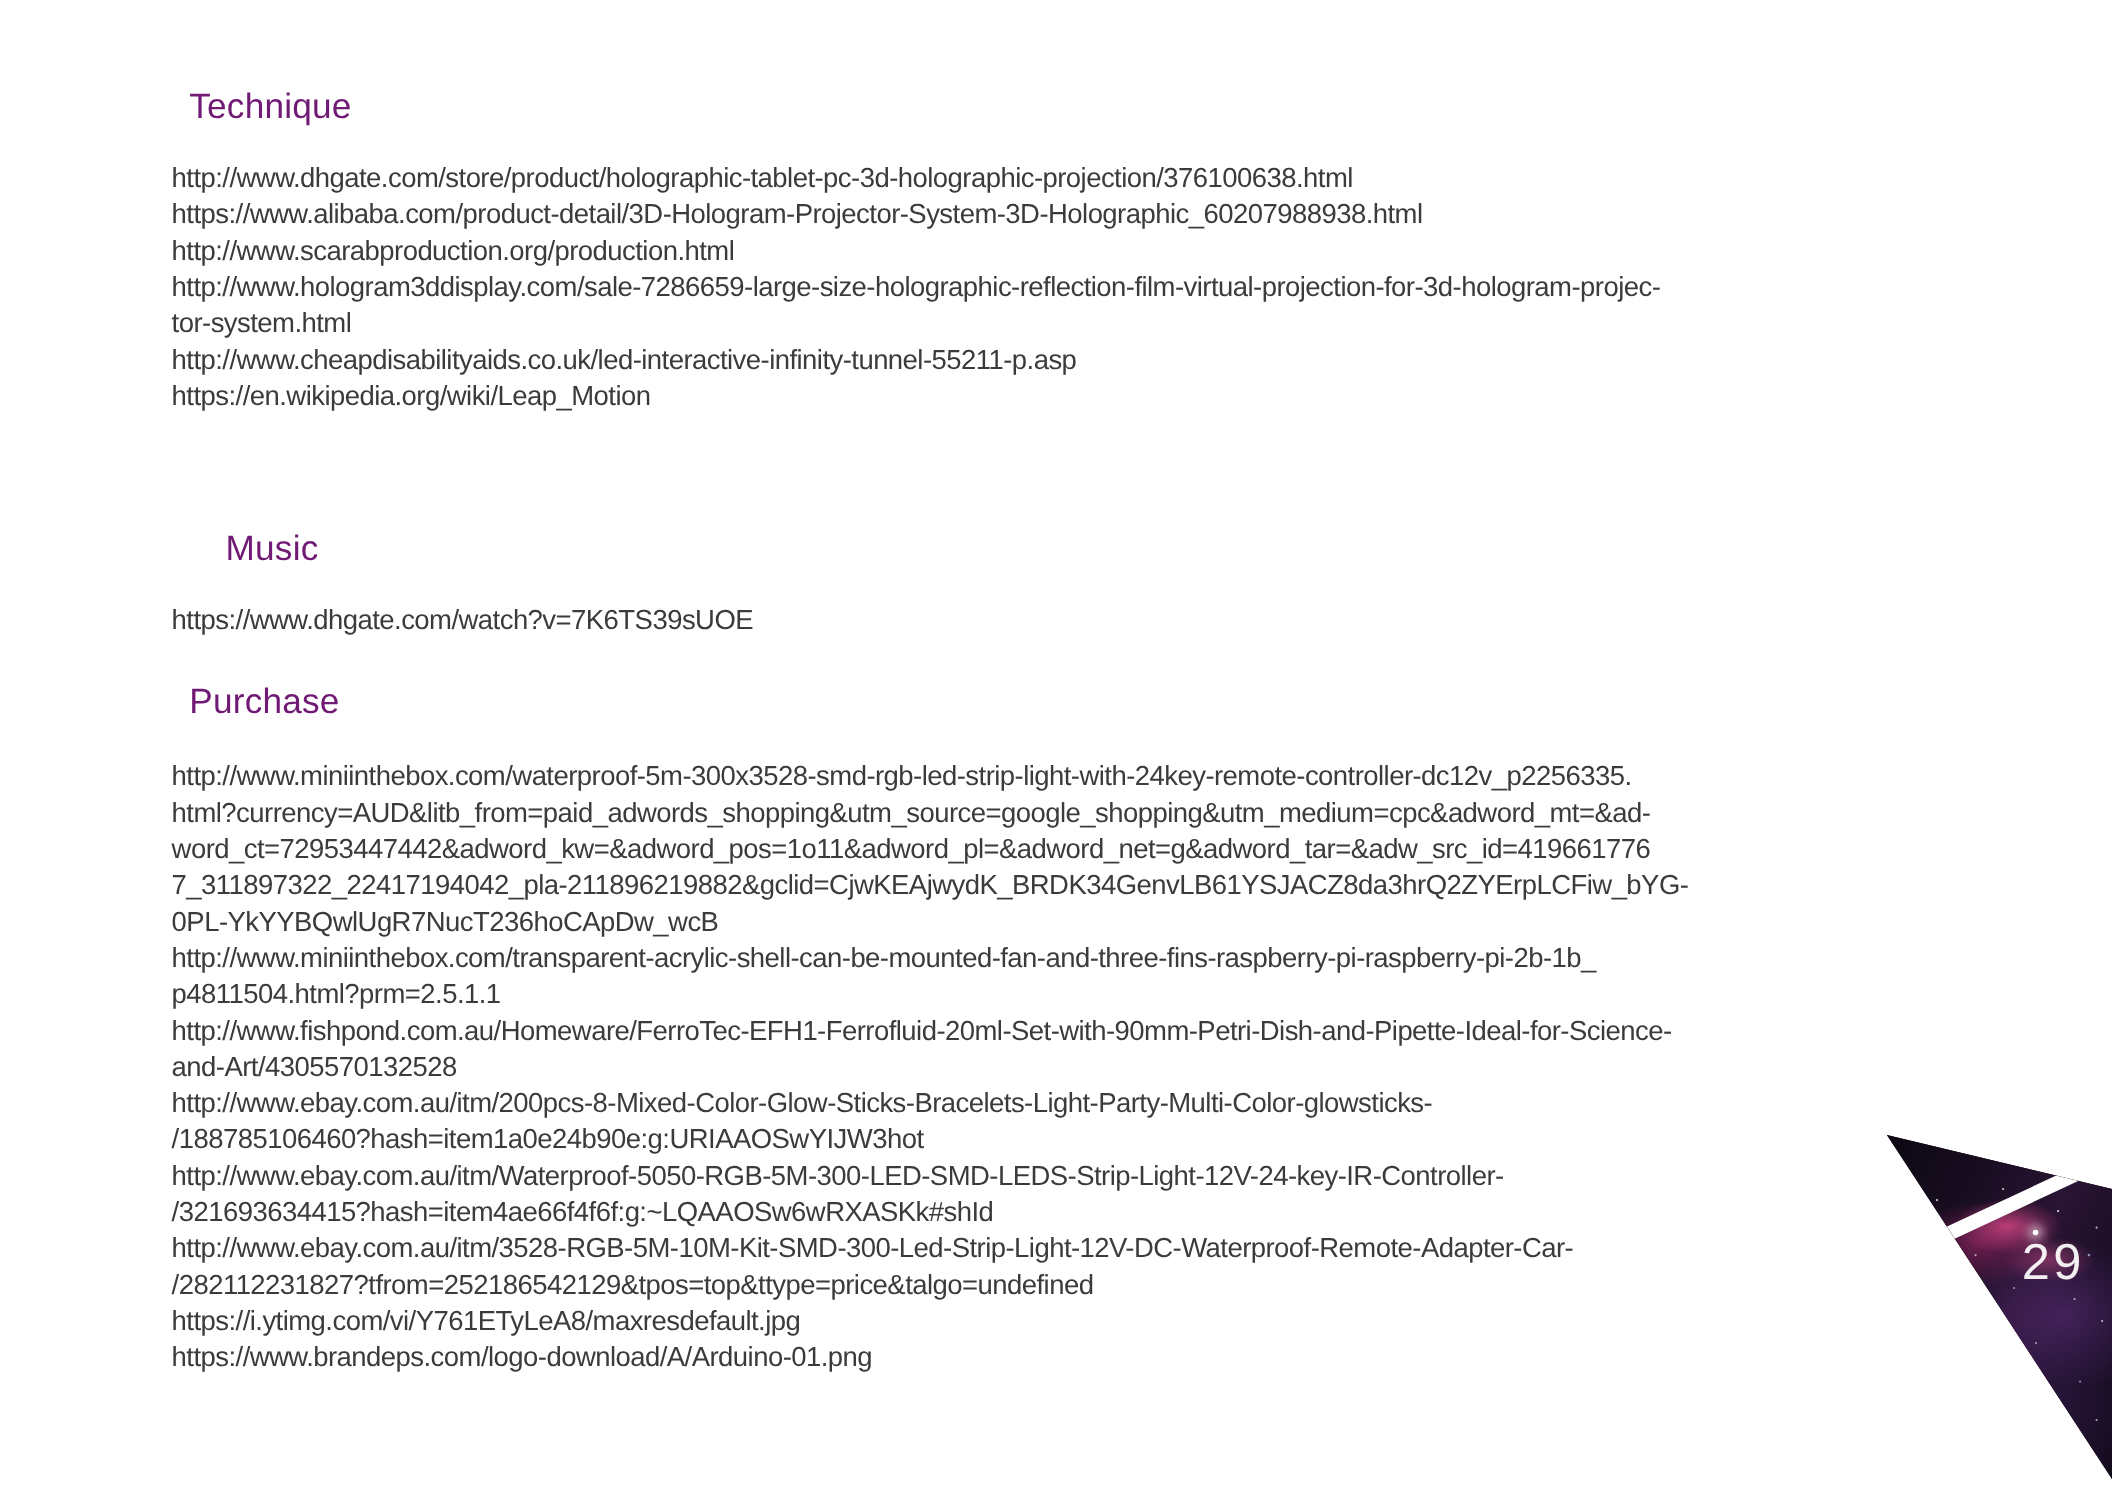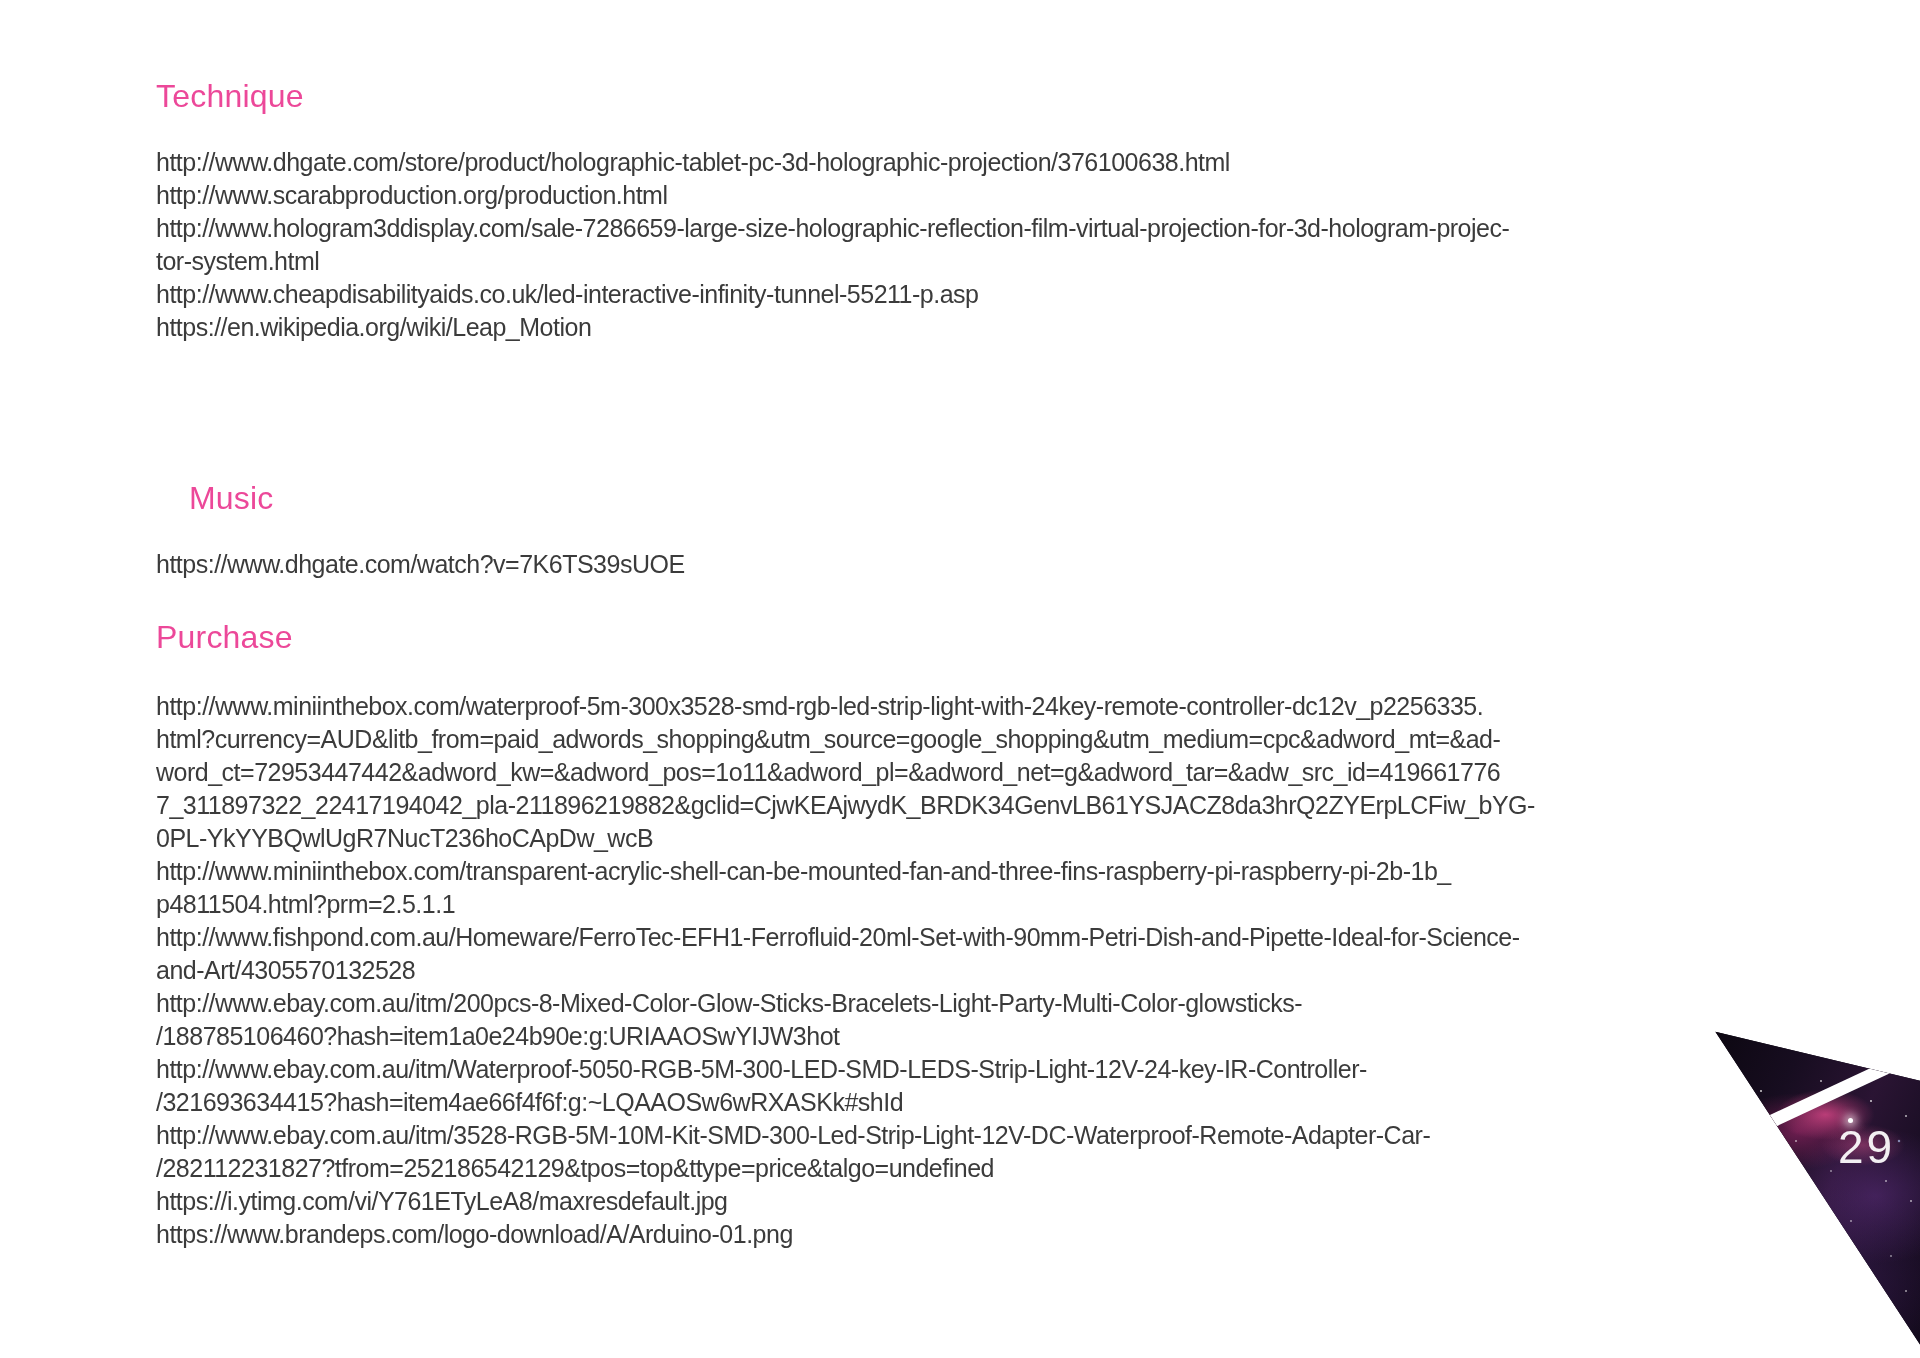--- a/index.html
+++ b/index.html
@@ -5,26 +5,26 @@
   html,body{margin:0;padding:0;}
   body{
     width:1920px;height:1358px;
     background:#ffffff;
     overflow:hidden;
     position:relative;
     font-family:"Liberation Sans", sans-serif;
   }
   .heading{
     position:absolute;
-    left:156px;
+    left:172px;
     margin:0;
     font-size:32px;
     font-weight:400;
     line-height:40px;
-    color:#ec4899;
+    color:#701a75;
     letter-spacing:0.2px;
     white-space:nowrap;
   }
   .lines{
     position:absolute;
     left:156px;
   }
   .line{
     height:33px;
     line-height:33px;
@@ -104,20 +104,21 @@
   }
 </style>
 </head>
 <body>
 
 <div>
 
   <h2 class="heading h-tech">Technique</h2>
   <div class="lines l-tech">
       <div class="line">http://www.dhgate.com/store/product/holographic-tablet-pc-3d-holographic-projection/376100638.html</div>
+      <div class="line">https://www.alibaba.com/product-detail/3D-Hologram-Projector-System-3D-Holographic_60207988938.html</div>
       <div class="line">http://www.scarabproduction.org/production.html</div>
       <div class="line">http://www.hologram3ddisplay.com/sale-7286659-large-size-holographic-reflection-film-virtual-projection-for-3d-hologram-projec-</div>
       <div class="line">tor-system.html</div>
       <div class="line">http://www.cheapdisabilityaids.co.uk/led-interactive-infinity-tunnel-55211-p.asp</div>
       <div class="line">https://en.wikipedia.org/wiki/Leap_Motion</div>
     </div>
 
   <h2 class="heading h-music">Music</h2>
   <div class="lines l-music">
       <div class="line">https://www.dhgate.com/watch?v=7K6TS39sUOE</div>

